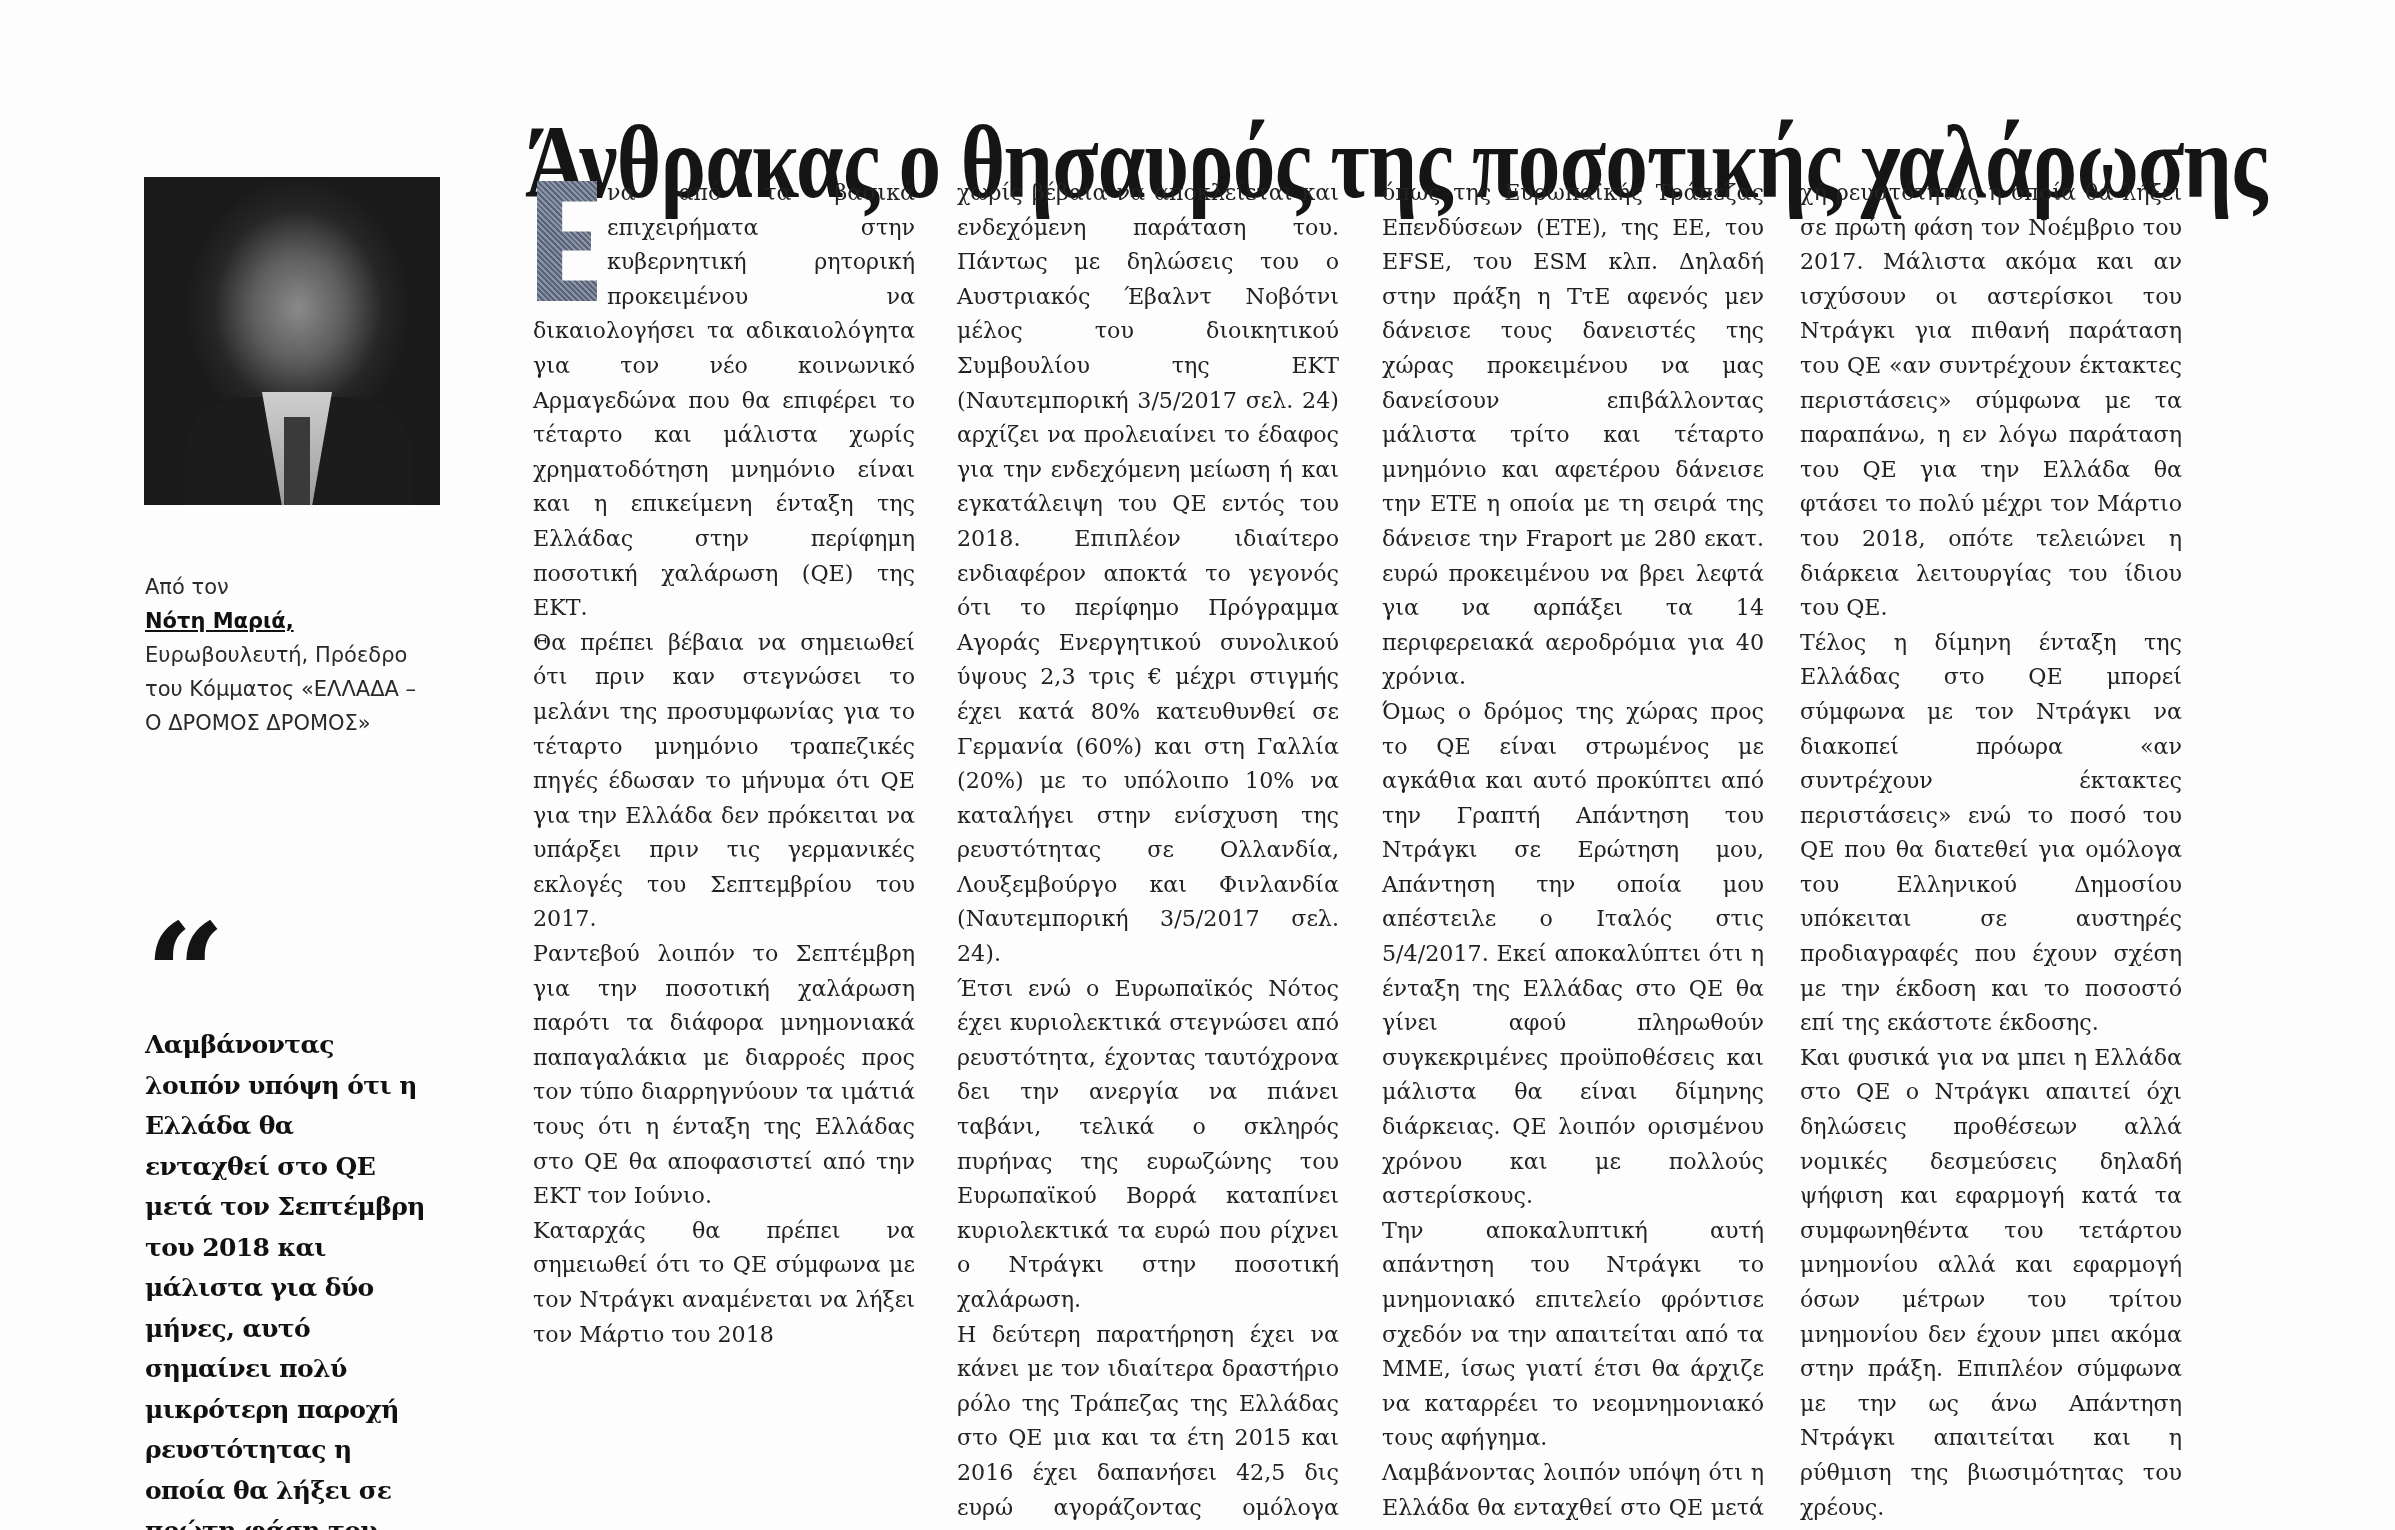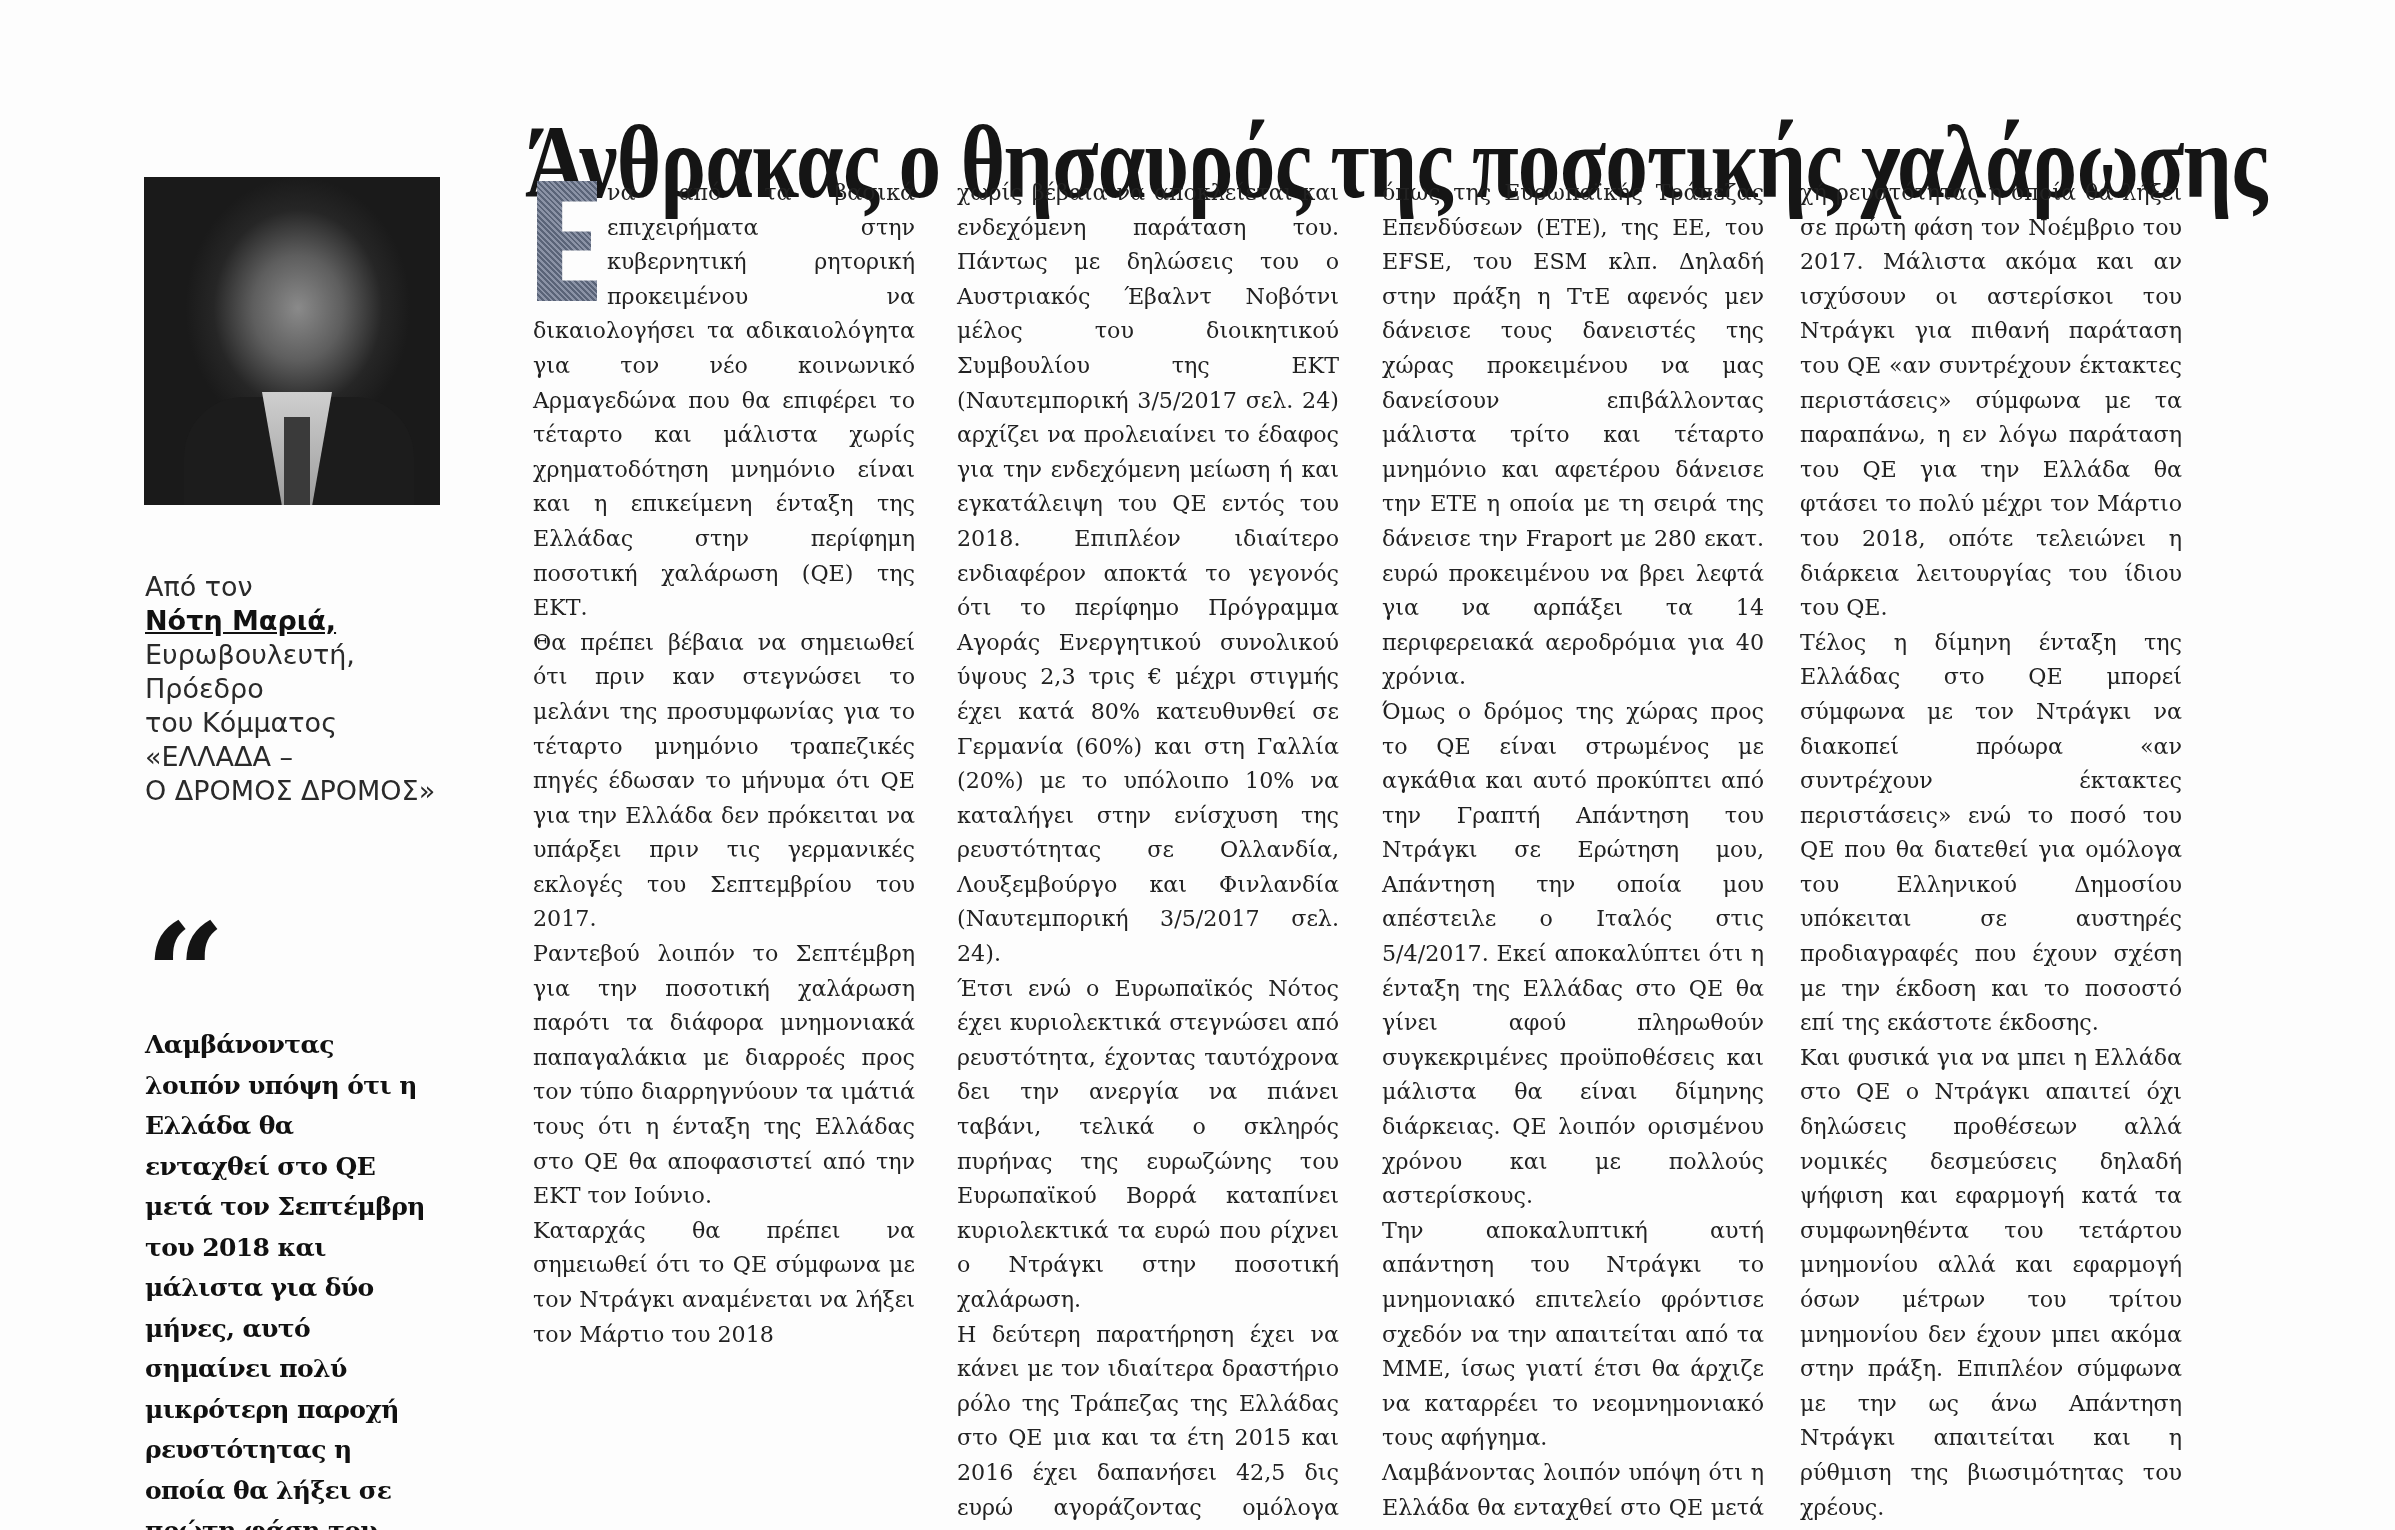--- a/index.html
+++ b/index.html
@@ -10,21 +10,21 @@
            letter-spacing:-1px; color:#151515; white-space:nowrap;
            transform:scaleX(0.82); transform-origin:left top; }
   .photo { position:absolute; left:144px; top:177px; width:296px; height:328px;
            background:radial-gradient(ellipse 38% 40% at 52% 40%, #8a8a8a 0%, #5e5e5e 40%, #262626 75%, #1a1a1a 100%); overflow:hidden; }
   .photo .suit { position:absolute; left:40px; top:220px; width:230px; height:140px;
            background:#1c1c1c; border-radius:60px 60px 0 0; }
   .photo .collar { position:absolute; left:118px; top:215px; width:70px; height:120px;
            background:linear-gradient(#cfcfcf,#9a9a9a); clip-path:polygon(0 0,100% 0,70% 100%,30% 100%); }
   .photo .tie { position:absolute; left:140px; top:240px; width:26px; height:100px; background:#3a3a3a; }
   .byline { position:absolute; left:145px; top:570px; width:320px;
-            font-family:"DejaVu Sans", sans-serif; font-size:27px; line-height:34px; color:#2a2a2a; }
+            font-family:"DejaVu Sans", sans-serif; font-size:21px; line-height:34px; color:#2a2a2a; }
   .byline .name { font-weight:bold; color:#111;text-decoration:underline; }
   .quote-mark { position:absolute; left:145px; top:925px; font-family:"DejaVu Serif", serif;
                 font-size:140px; line-height:100px; font-weight:bold; color:#141414; }
   .pull-quote { position:absolute; left:145px; top:1025px; width:280px;
                 font-family:"DejaVu Serif", serif; font-weight:bold; font-size:25px;
                 line-height:40.5px; color:#111; letter-spacing:-0.6px; }
   .col { position:absolute; top:175px; width:382px; font-size:22.2px; line-height:34.6px;
          text-align:justify; color:#222; }
   .col p { margin:0; }
   .c1 { left:533px; } .c2 { left:957px; } .c3 { left:1382px; } .c4 { left:1800px; }

